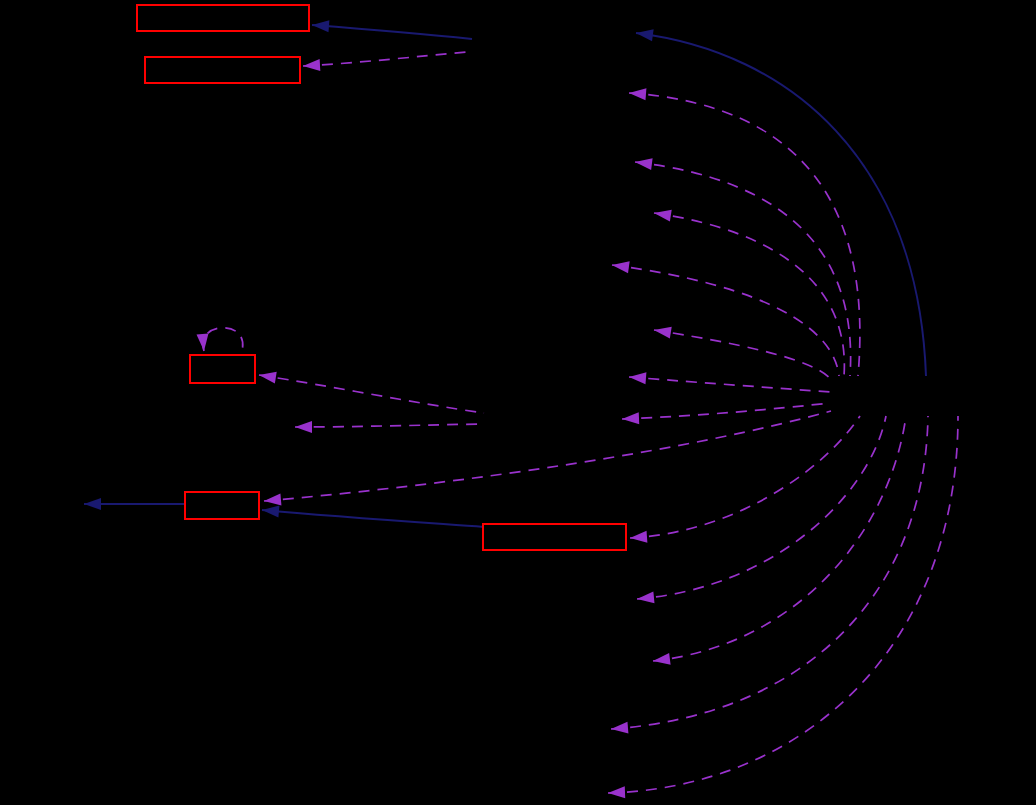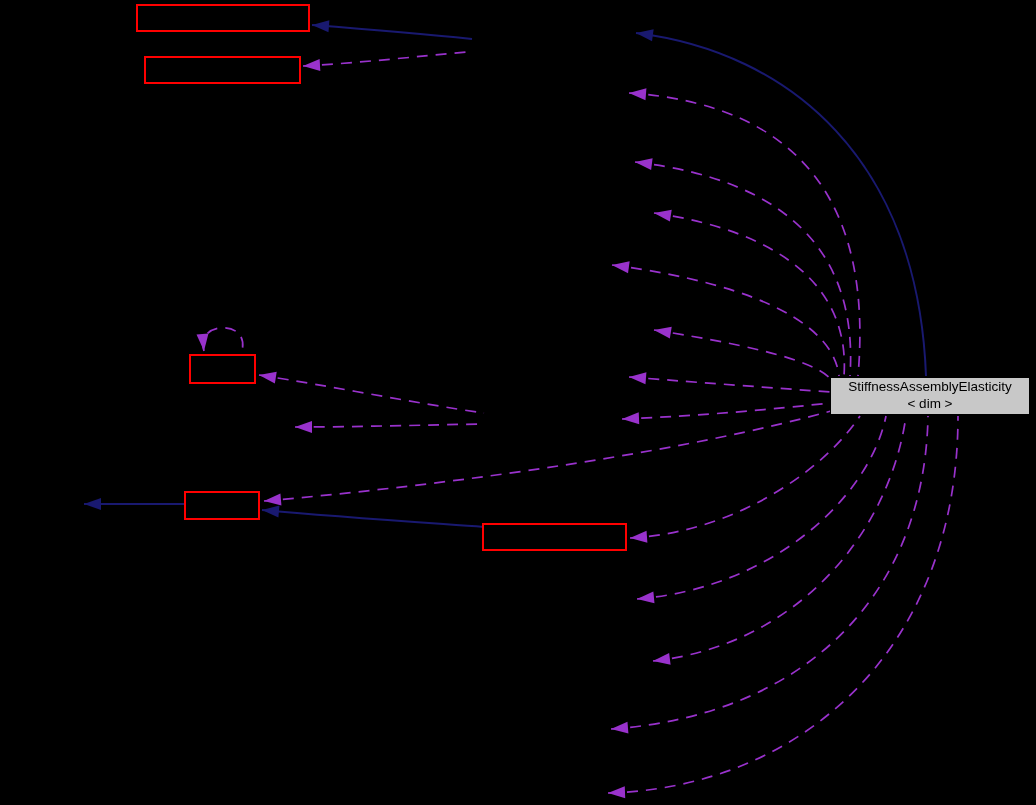--- a/index.html
+++ b/index.html
@@ -137,18 +137,14 @@
       </g>
     <g id="node-layer">
       <rect class="class-box" x="137" y="5" width="172" height="26"></rect>
       <rect class="class-box" x="145" y="57" width="155" height="26"></rect>
       <rect class="class-box" x="190" y="355" width="65" height="28"></rect>
       <rect class="class-box" x="185" y="492" width="74" height="27"></rect>
       <rect class="class-box" x="483" y="524" width="143" height="26"></rect>
     </g>
   </svg>
 
-  <div class="main-node">
-    <span>StiffnessAssemblyElasticity</span>
-    <span>&lt; dim &gt;</span>
-  </div>
 
 </div>
 
 </body></html>

